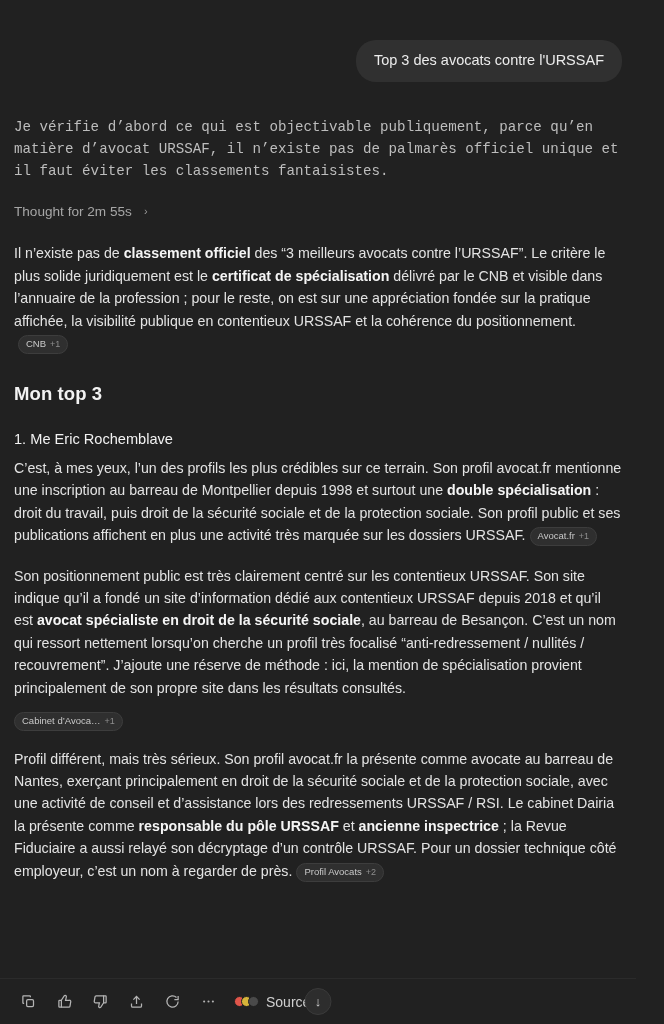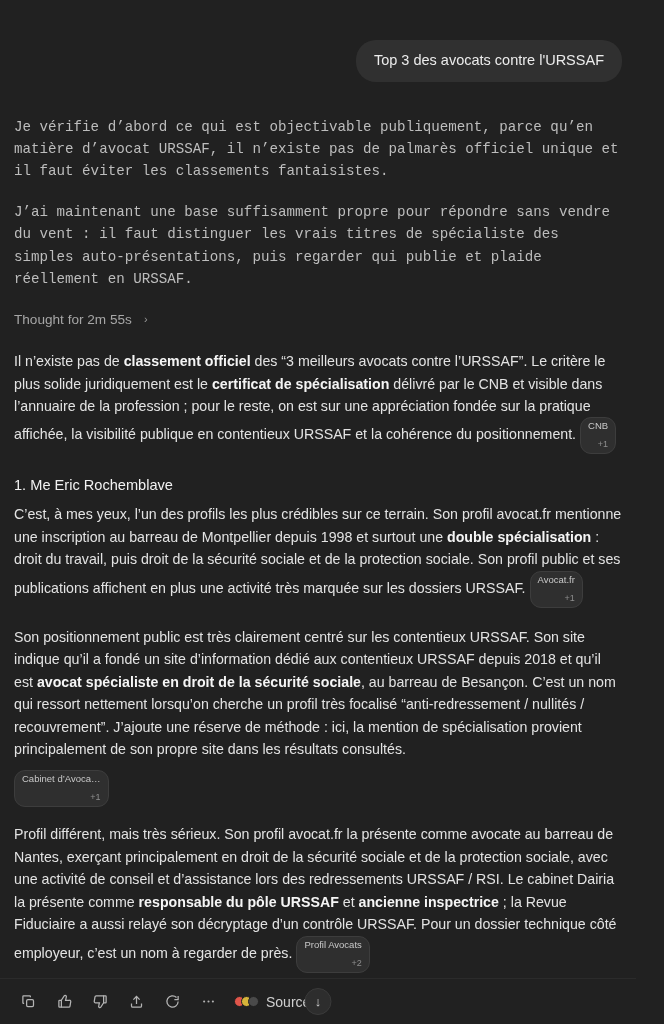--- a/index.html
+++ b/index.html
@@ -67,33 +67,32 @@
     font-size: 14.6px;
     font-weight: 400;
     margin: 20px 0 6px 0;
     color: #f2f2f2;
   }
   strong { font-weight: 700; color: #f5f5f5; }
 
   
   .chip {
     display: inline-flex;
-    align-items: flex-end;
+    align-items: flex-start;
     gap: 4px;
     background: #2f2f2f;
     border: 1px solid #3d3d3d;
     border-radius: 11px;
     padding: 1px 7px 2px 7px;
     font-size: 9.5px;
     line-height: 14px;
     color: #c9c9c9;
     vertical-align: middle;
     margin-left: 4px;
     white-space: nowrap;
-    flex-direction: column;
   }
   .chip .plus { color: #8e8e8e; font-size: 9px; }
   .chip-block { margin: -8px 0 16px 0; }
 
   
   .toolbar {
     flex: 0 0 auto;
     height: 46px;
     display: flex;
     align-items: center;
@@ -151,34 +150,34 @@
 
   <div class="scroll-area">
 
     <div class="user-row">
       <div class="user-bubble">Top 3 des avocats contre l'URSSAF</div>
     </div>
 
     <div class="assistant">
 
       <p class="dim">Je vérifie d’abord ce qui est objectivable publiquement, parce qu’en matière d’avocat URSSAF, il n’existe pas de palmarès officiel unique et il faut éviter les classements fantaisistes.</p>
-      <p class="dim">J’ai maintenant une base suffisamment propre pour répondre sans vendre du vent : il faut distinguer les vrais titres de spécialiste des simples auto-présentations, puis regarder qui publie et plaide réellement en URSSAF.</p>
 
       <div class="thought-toggle">
         <span>Thought for 2m 55s</span>
         <span class="chev">›</span>
       </div>
 
       <p>
         <span>Il n’existe pas de </span><strong>classement officiel</strong><span> des “3 meilleurs avocats contre l’URSSAF”. Le critère le plus solide juridiquement est le </span><strong>certificat de spécialisation</strong><span> délivré par le CNB et visible dans l’annuaire de la profession ; pour le reste, on est sur une appréciation fondée sur la pratique affichée, la visibilité publique en contentieux URSSAF et la cohérence du positionnement.</span><span class="chip">
             <span>CNB</span>
             <span class="plus">+1</span>
           </span>
       </p>
 
+      <h2 class="section">Mon top 3</h2>
 
       <h3 class="item">1. Me Eric Rochemblave</h3>
       <p>
         <span>C’est, à mes yeux, l’un des profils les plus crédibles sur ce terrain. Son profil avocat.fr mentionne une inscription au barreau de Montpellier depuis 1998 et surtout une </span><strong>double spécialisation</strong><span> : droit du travail, puis droit de la sécurité sociale et de la protection sociale. Son profil public et ses publications affichent en plus une activité très marquée sur les dossiers URSSAF.</span><span class="chip">
             <span>Avocat.fr</span>
             <span class="plus">+1</span>
           </span>
       </p>
 
       <p>

